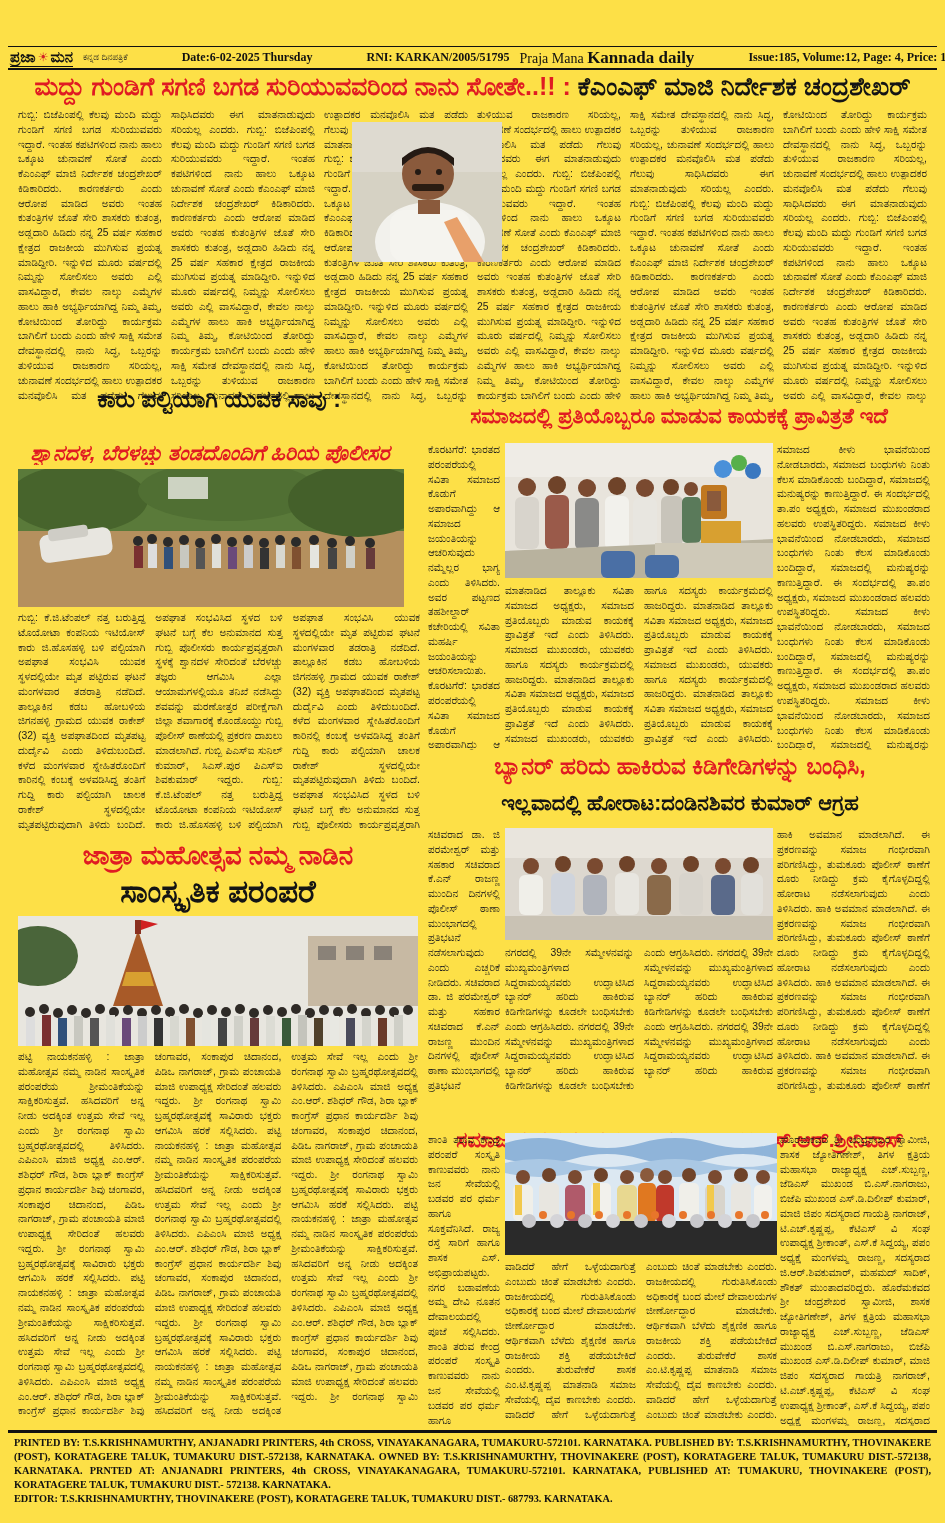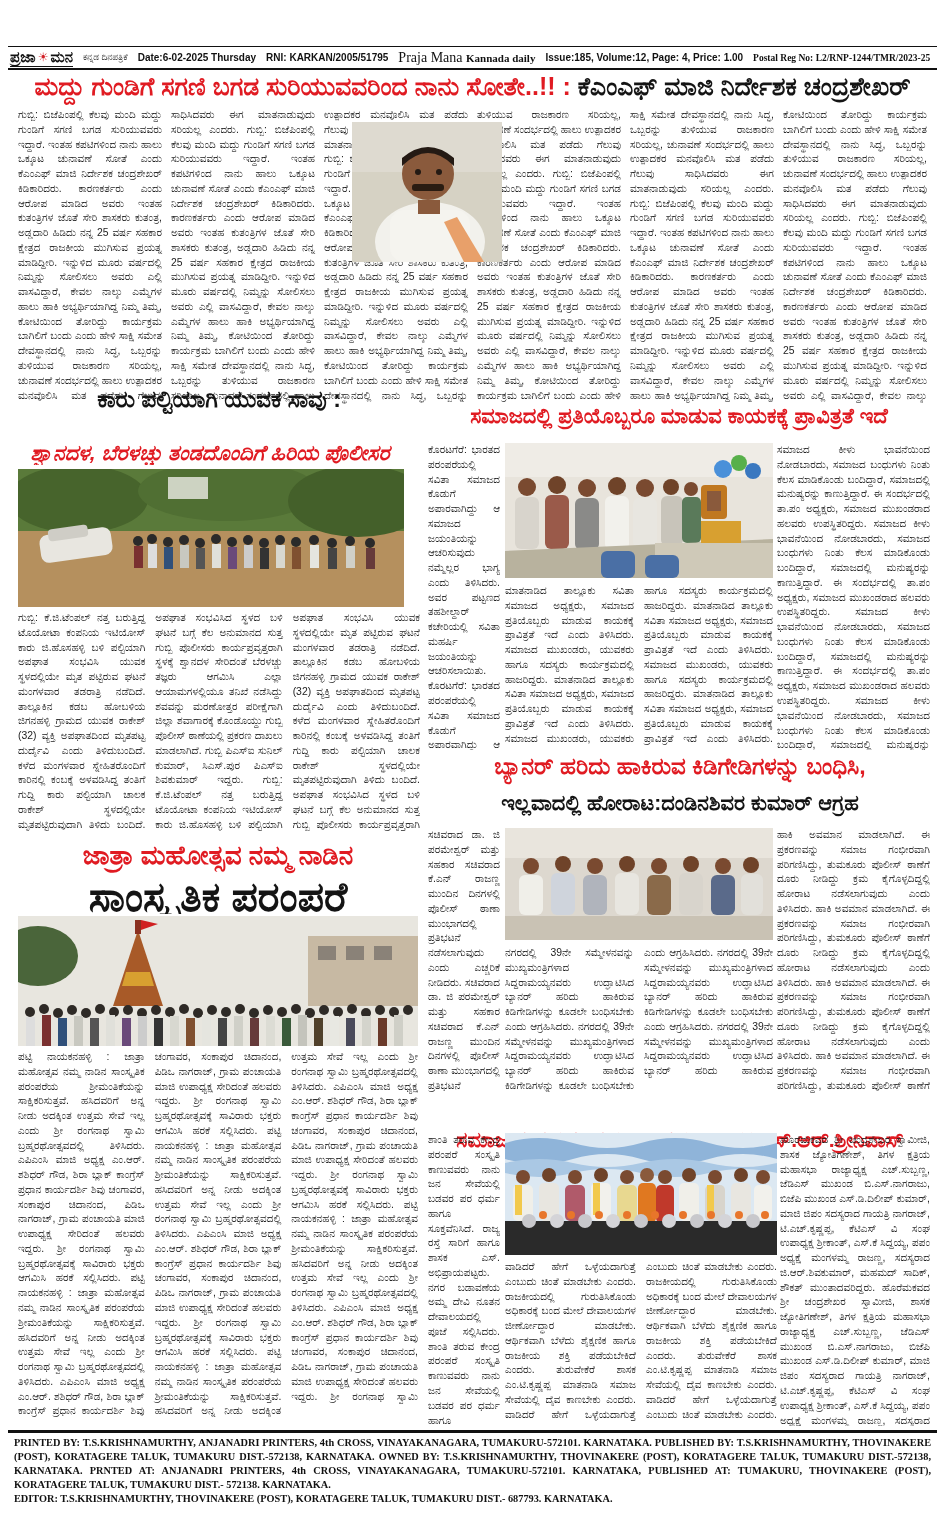--- a/index.html
+++ b/index.html
@@ -1,30 +1,30 @@
 <!DOCTYPE html>
 <html><head>
 <meta charset="utf-8">
 <style>
   html,body{margin:0;padding:0;background:#888;}
-  .page{position:relative;width:945px;height:1523px;background:#ffffff;margin:0 auto;
+  .page{position:relative;width:945px;height:1523px;background:#fde047;margin:0 auto;
         font-family:"Liberation Sans","DejaVu Sans",sans-serif;overflow:hidden;}
   .abs{position:absolute;}
   
   .masthead{left:8px;top:46px;width:929px;height:24px;border-top:1.5px solid #111;
             border-bottom:2.5px solid #111;display:flex;align-items:center;gap:10px;
             padding:0 2px;box-sizing:border-box;white-space:nowrap;}
   .logo{font-weight:bold;font-size:15px;color:#111;border-bottom:1px solid #111;
         display:flex;align-items:center;gap:2px;}
   .sun{color:#d21f26;font-size:12px;}
   .tagline{font-size:9px;color:#222;}
-  .mh-serif{font-family:Liberation Sans, sans-serif;font-weight:bold;
-            font-size:10px;color:#111;}
+  .mh-serif{font-family:Liberation Serif, serif;font-weight:bold;
+            font-size:12px;color:#111;margin-left:44px;}
   .paper-en{font-family:"Liberation Serif","DejaVu Serif",serif;font-size:14px;color:#111;}
-  .paper-en b{font-size:11px;}
+  .paper-en b{font-size:17px;}
   .postal{font-family:"Liberation Serif","DejaVu Serif",serif;font-weight:bold;
           font-size:9.5px;color:#111;}
   
   .hl{font-weight:bold;text-align:center;overflow:hidden;}
   .red{color:#e01b22;}
   .blk{color:#141414;text-align:center;}
   
   .bodytxt{font-size:10.4px;line-height:1.42;text-align:justify;color:#1c1c1c;
            overflow:hidden;}
   .cols2{column-count:2;column-gap:10px;}
@@ -205,21 +205,21 @@
       </g>
       <rect x="0" y="88" width="268" height="24" fill="#c9c2b4"></rect>
     </svg>
   </div>
 
   <div class="abs bodytxt" style="left:777px;top:828px;width:153px;height:266px;">ಹಾಕಿ ಅವಮಾನ ಮಾಡಲಾಗಿದೆ. ಈ ಪ್ರಕರಣವನ್ನು ಸಮಾಜ ಗಂಭೀರವಾಗಿ ಪರಿಗಣಿಸಿದ್ದು, ತುಮಕೂರು ಪೊಲೀಸ್ ಠಾಣೆಗೆ ದೂರು ನೀಡಿದ್ದು ಕ್ರಮ ಕೈಗೊಳ್ಳದಿದ್ದಲ್ಲಿ ಹೋರಾಟ ನಡೆಸಲಾಗುವುದು ಎಂದು ತಿಳಿಸಿದರು. ಹಾಕಿ ಅವಮಾನ ಮಾಡಲಾಗಿದೆ. ಈ ಪ್ರಕರಣವನ್ನು ಸಮಾಜ ಗಂಭೀರವಾಗಿ ಪರಿಗಣಿಸಿದ್ದು, ತುಮಕೂರು ಪೊಲೀಸ್ ಠಾಣೆಗೆ ದೂರು ನೀಡಿದ್ದು ಕ್ರಮ ಕೈಗೊಳ್ಳದಿದ್ದಲ್ಲಿ ಹೋರಾಟ ನಡೆಸಲಾಗುವುದು ಎಂದು ತಿಳಿಸಿದರು. ಹಾಕಿ ಅವಮಾನ ಮಾಡಲಾಗಿದೆ. ಈ ಪ್ರಕರಣವನ್ನು ಸಮಾಜ ಗಂಭೀರವಾಗಿ ಪರಿಗಣಿಸಿದ್ದು, ತುಮಕೂರು ಪೊಲೀಸ್ ಠಾಣೆಗೆ ದೂರು ನೀಡಿದ್ದು ಕ್ರಮ ಕೈಗೊಳ್ಳದಿದ್ದಲ್ಲಿ ಹೋರಾಟ ನಡೆಸಲಾಗುವುದು ಎಂದು ತಿಳಿಸಿದರು. ಹಾಕಿ ಅವಮಾನ ಮಾಡಲಾಗಿದೆ. ಈ ಪ್ರಕರಣವನ್ನು ಸಮಾಜ ಗಂಭೀರವಾಗಿ ಪರಿಗಣಿಸಿದ್ದು, ತುಮಕೂರು ಪೊಲೀಸ್ ಠಾಣೆಗೆ ದೂರು ನೀಡಿದ್ದು ಕ್ರಮ ಕೈಗೊಳ್ಳದಿದ್ದಲ್ಲಿ ಹೋರಾಟ ನಡೆಸಲಾಗುವುದು ಎಂದು ತಿಳಿಸಿದರು.</div>
 
   <div class="abs bodytxt cols2" style="left:505px;top:946px;width:268px;height:148px;">ನಗರದಲ್ಲಿ 39ನೇ ಸಮ್ಮೇಳನವನ್ನು ಮುಖ್ಯಮಂತ್ರಿಗಳಾದ ಸಿದ್ದರಾಮಯ್ಯನವರು ಉದ್ಘಾಟಿಸಿದ ಬ್ಯಾನರ್ ಹರಿದು ಹಾಕಿರುವ ಕಿಡಿಗೇಡಿಗಳನ್ನು ಕೂಡಲೇ ಬಂಧಿಸಬೇಕು ಎಂದು ಆಗ್ರಹಿಸಿದರು. ನಗರದಲ್ಲಿ 39ನೇ ಸಮ್ಮೇಳನವನ್ನು ಮುಖ್ಯಮಂತ್ರಿಗಳಾದ ಸಿದ್ದರಾಮಯ್ಯನವರು ಉದ್ಘಾಟಿಸಿದ ಬ್ಯಾನರ್ ಹರಿದು ಹಾಕಿರುವ ಕಿಡಿಗೇಡಿಗಳನ್ನು ಕೂಡಲೇ ಬಂಧಿಸಬೇಕು ಎಂದು ಆಗ್ರಹಿಸಿದರು. ನಗರದಲ್ಲಿ 39ನೇ ಸಮ್ಮೇಳನವನ್ನು ಮುಖ್ಯಮಂತ್ರಿಗಳಾದ ಸಿದ್ದರಾಮಯ್ಯನವರು ಉದ್ಘಾಟಿಸಿದ ಬ್ಯಾನರ್ ಹರಿದು ಹಾಕಿರುವ ಕಿಡಿಗೇಡಿಗಳನ್ನು ಕೂಡಲೇ ಬಂಧಿಸಬೇಕು ಎಂದು ಆಗ್ರಹಿಸಿದರು. ನಗರದಲ್ಲಿ 39ನೇ ಸಮ್ಮೇಳನವನ್ನು ಮುಖ್ಯಮಂತ್ರಿಗಳಾದ ಸಿದ್ದರಾಮಯ್ಯನವರು ಉದ್ಘಾಟಿಸಿದ ಬ್ಯಾನರ್ ಹರಿದು ಹಾಕಿರುವ ಕಿಡಿಗೇಡಿಗಳನ್ನು ಕೂಡಲೇ ಬಂಧಿಸಬೇಕು ಎಂದು ಆಗ್ರಹಿಸಿದರು.</div>
 
   <div class="abs hl red" style="left:18px;top:840px;width:400px;height:34px;font-size:26px;">ಜಾತ್ರಾ ಮಹೋತ್ಸವ ನಮ್ಮ ನಾಡಿನ</div>
-  <div class="abs hl blk" style="left:18px;top:874px;width:400px;height:40px;font-size:41px;">ಸಾಂಸ್ಕೃತಿಕ ಪರಂಪರೆ</div>
+  <div class="abs hl blk" style="left:18px;top:874px;width:400px;height:40px;font-size:31px;">ಸಾಂಸ್ಕೃತಿಕ ಪರಂಪರೆ</div>
 
   <div class="abs photo" style="left:18px;top:916px;width:400px;height:130px;">
     <svg width="400" height="130" viewBox="0 0 400 130">
       <rect width="400" height="130" fill="#e8e6df"></rect>
       <rect x="290" y="20" width="110" height="70" fill="#c7b9a3"></rect>
       <rect x="300" y="30" width="18" height="14" fill="#8a8278"></rect>
       <rect x="328" y="30" width="18" height="14" fill="#8a8278"></rect>
       <rect x="356" y="30" width="18" height="14" fill="#8a8278"></rect>
       <ellipse cx="20" cy="40" rx="40" ry="30" fill="#4a653a"></ellipse>
       <path d="M95 90 L120 14 L145 90 Z" fill="#a85a28"></path>

